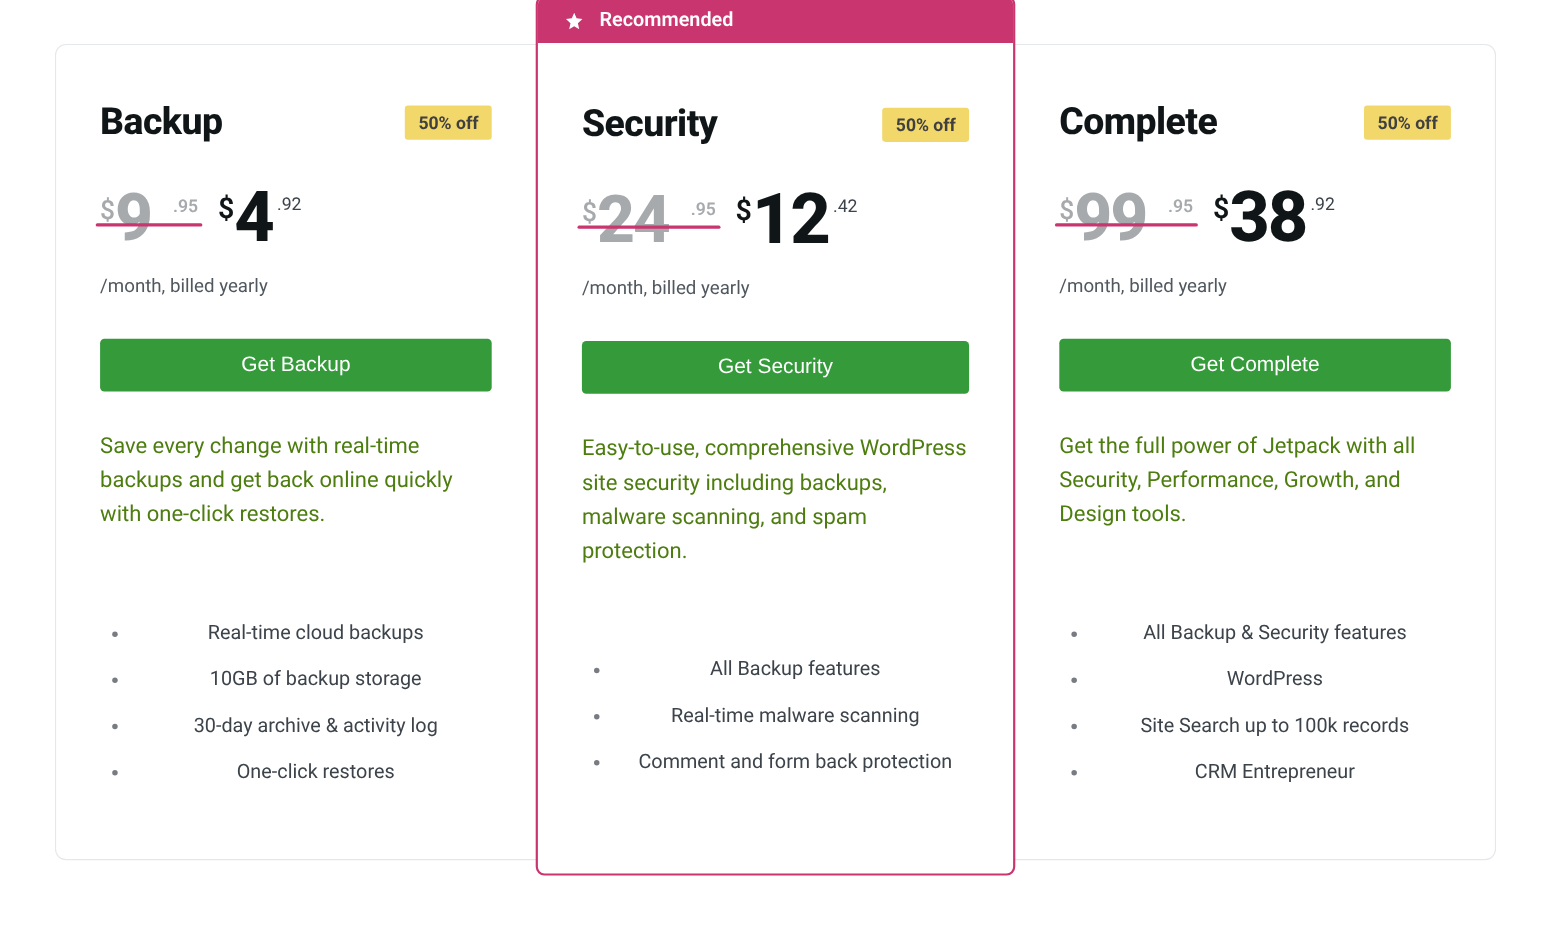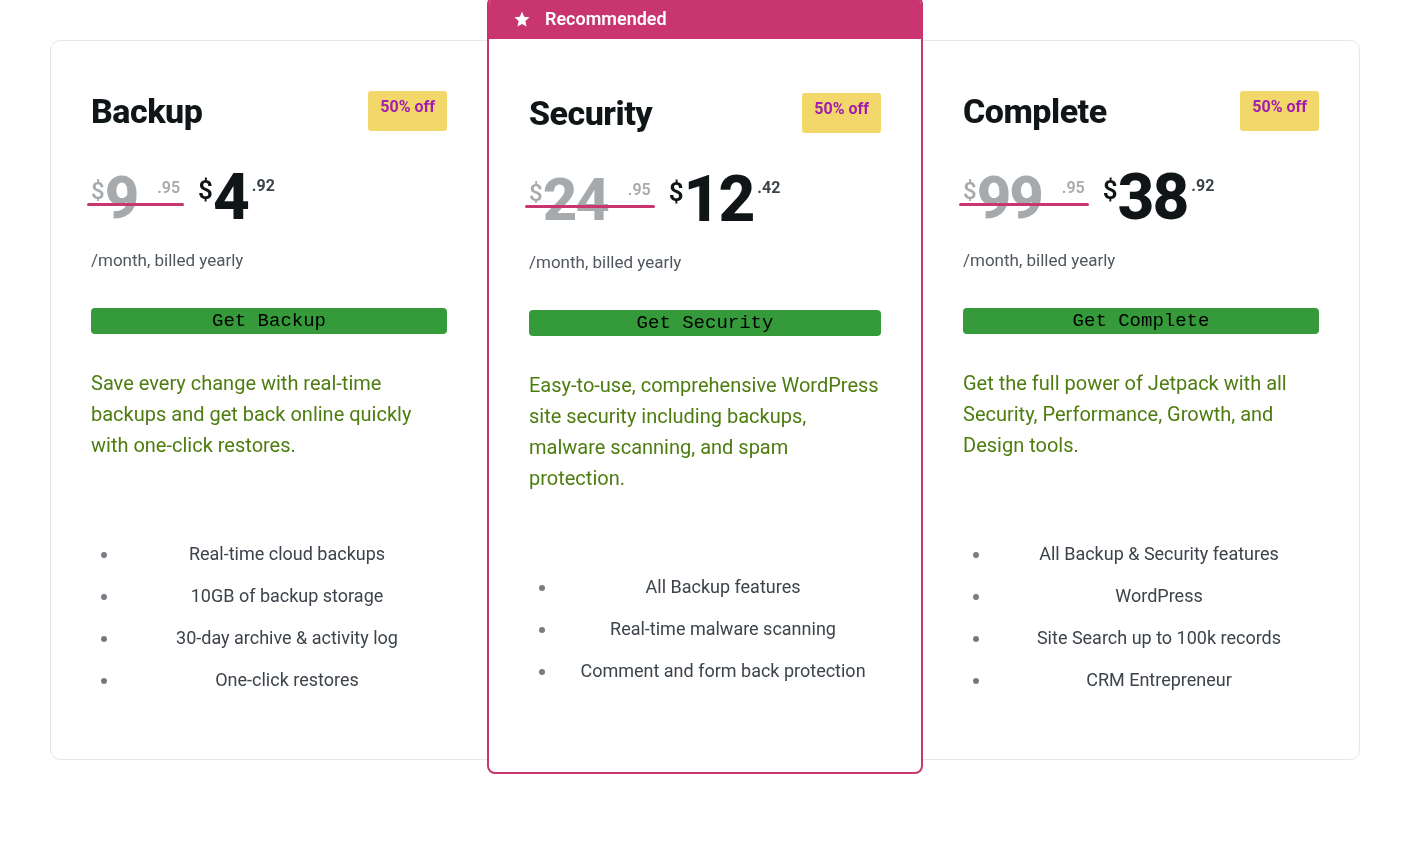--- a/index.html
+++ b/index.html
@@ -45,31 +45,32 @@
     border-top-left-radius: 6px;
     border-top-right-radius: 6px;
     display: flex;
     align-items: center;
     gap: 14px;
   }
   .star-icon svg { display: block; }
   .plan-header {
     display: flex;
     justify-content: space-between;
+    align-items: center;
     margin-bottom: 35px;
   }
   .plan-title {
     font-size: 34px;
     font-weight: 800;
     letter-spacing: -0.5px;
     color: #101517;
   }
   .discount-badge {
     background: #f2d76b;
-    color: #a21caf;
+    color: #404040;
     font-weight: 700;
     font-size: 16px;
     padding: 6px 12px;
     border-radius: 3px;
   }
   .price-row {
     display: flex;
     align-items: center;
     gap: 18px;
     margin-bottom: 20px;
@@ -86,39 +87,38 @@
     position: absolute;
     left: -4px; right: -4px;
     top: 58%;
     height: 3px;
     background: #c9356e;
     border-radius: 2px;
   }
   .new-price { color: #101517; }
   .new-price .currency { font-size: 26px; font-weight: 600; padding-top: 9px; }
   .new-price .whole { font-size: 64px; font-weight: 800; line-height: 1; letter-spacing: -2px;}
-  .new-price .cents { font-size: 16px; font-weight: 700; padding-top: 10px; margin-left: 4px; color: #3c434a;}
+  .new-price .cents { font-size: 16px; font-weight: 400; padding-top: 10px; margin-left: 4px; color: #3c434a;}
   .billing-note {
     color: #50575e;
     font-size: 17px;
     margin-bottom: 38px;
   }
   .cta-button {
     display: block;
     width: 100%;
     background: #349a3a;
-    color: #000000;
+    color: #ffffff;
     border: none;
     font-size: 19px;
     font-weight: 500;
-    padding: 2px 0;
+    padding: 13px 0;
     border-radius: 4px;
     cursor: pointer;
     margin-bottom: 34px;
-    font-family: Liberation Mono, monospace;
   }
   .plan-description {
     color: #4d7c0f;
     font-size: 20px;
     line-height: 1.55;
     margin-bottom: 80px;
   }
   .features {
     list-style: disc;
     padding-left: 28px;

